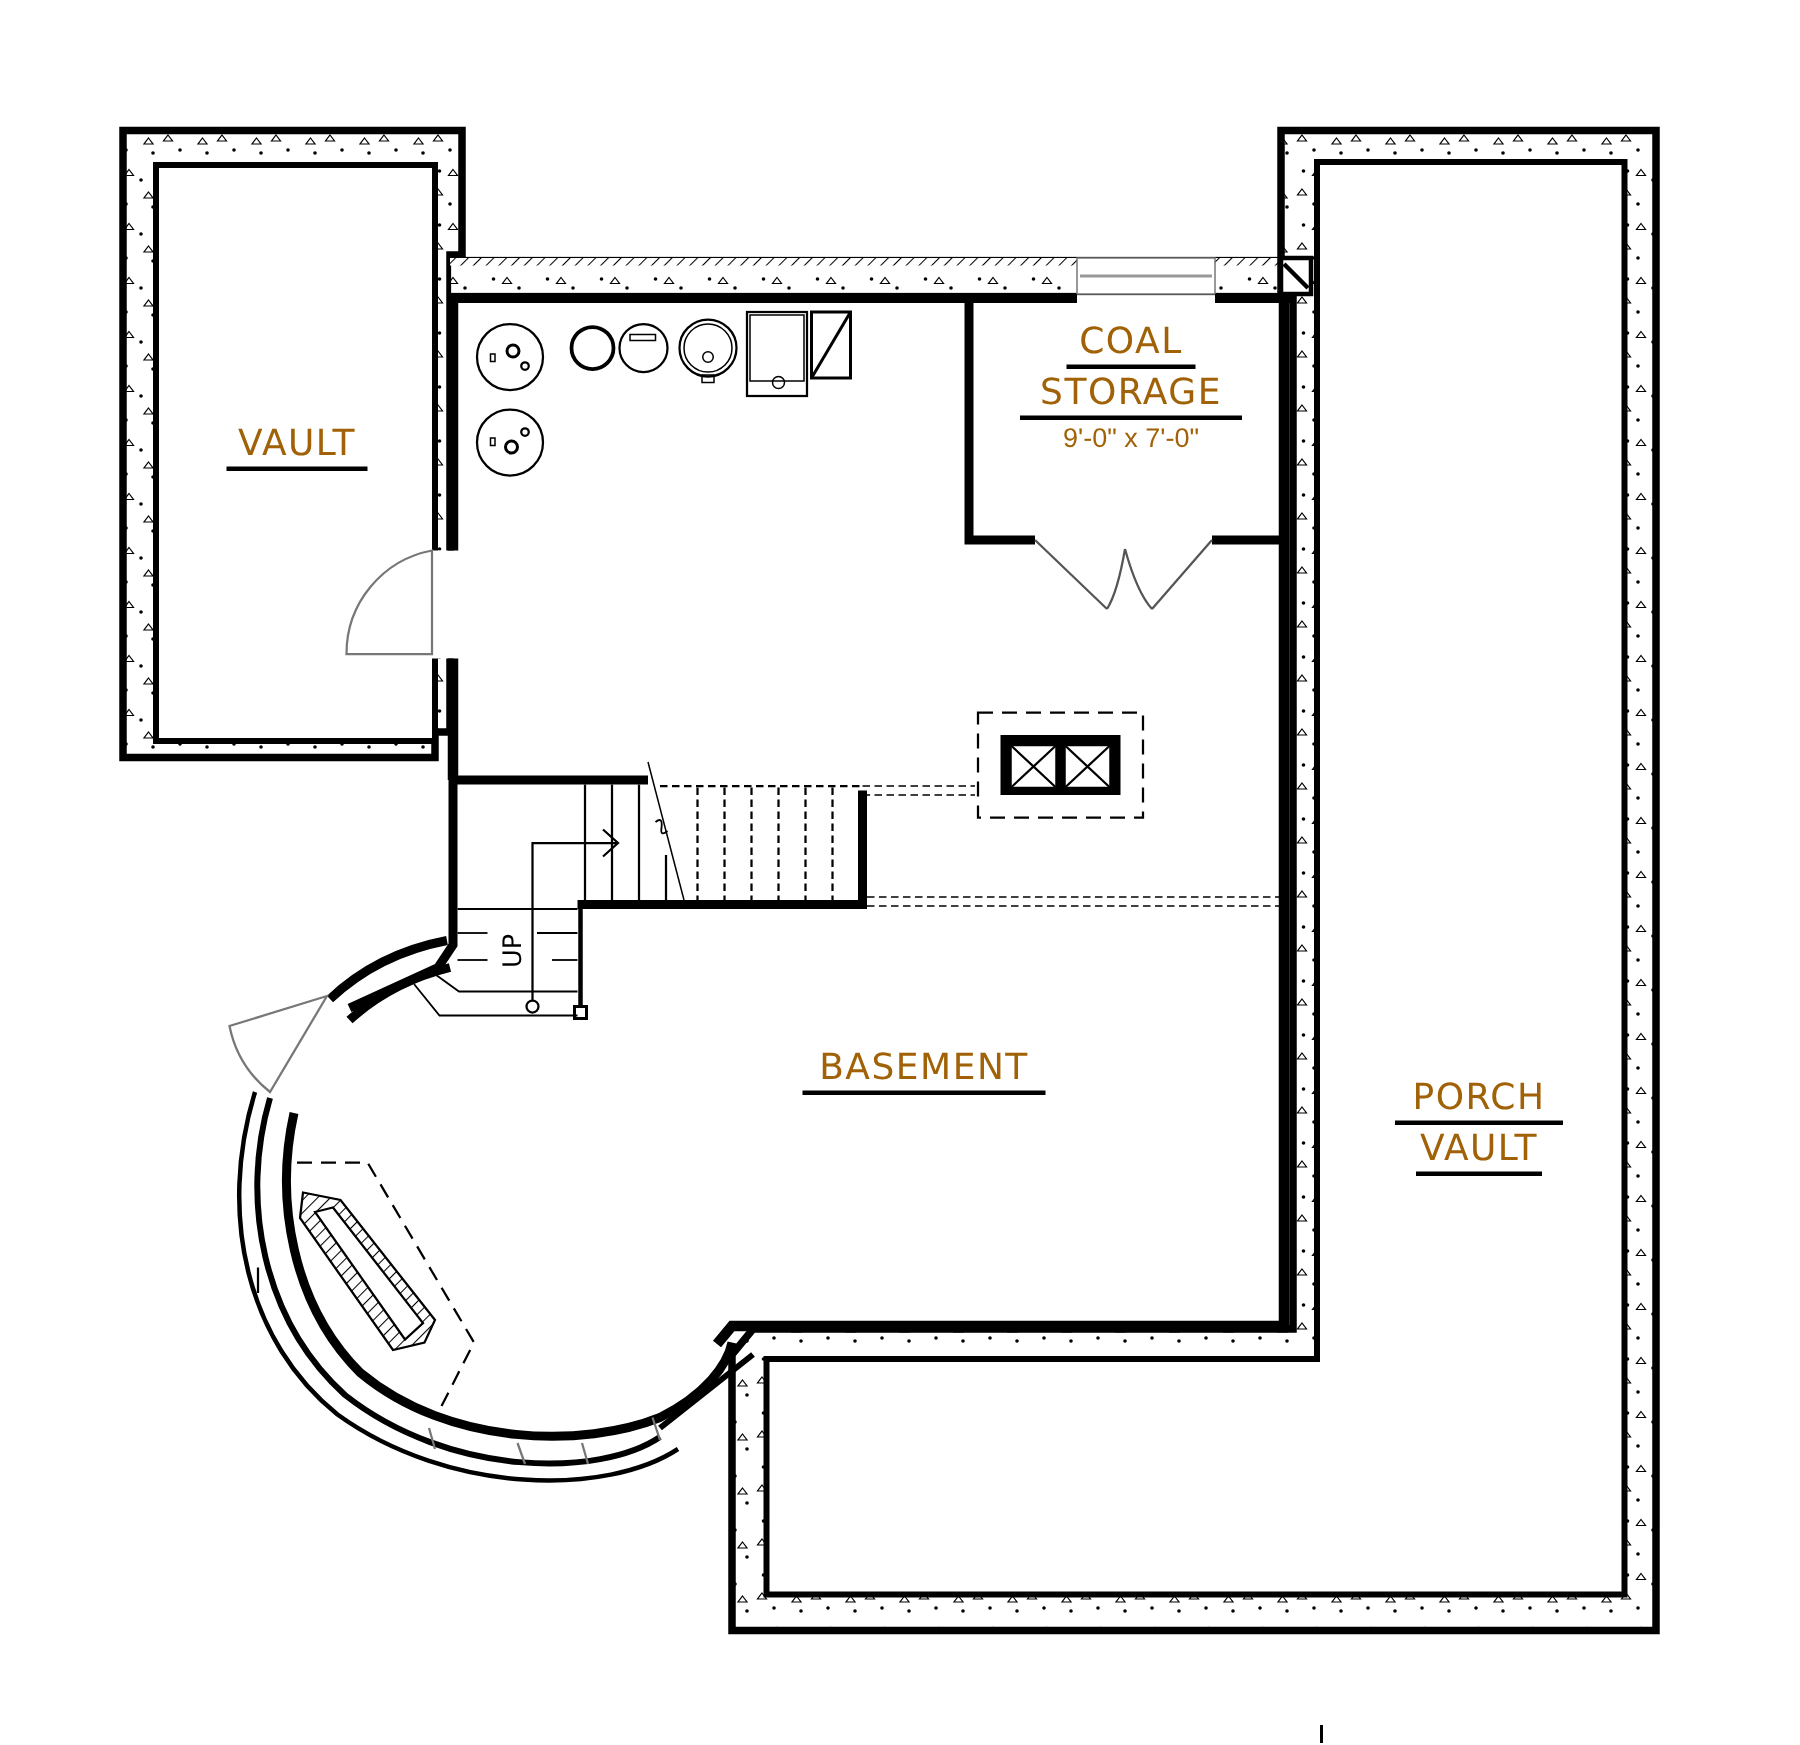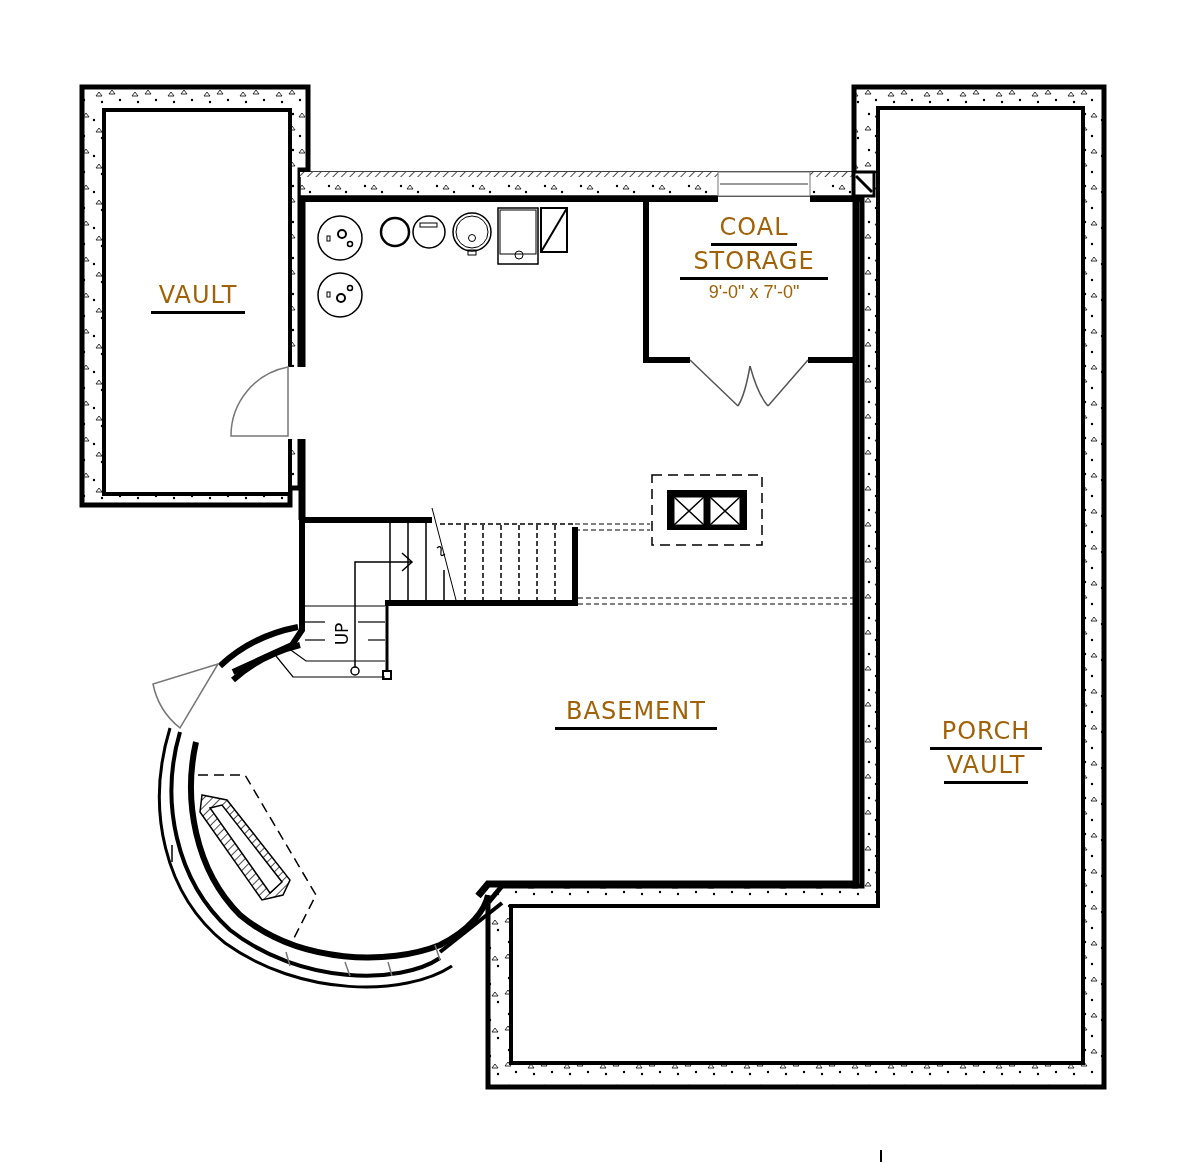--- a/index.html
+++ b/index.html
@@ -193,21 +193,21 @@
 </div>
 
 <div class="room-label" style="left:674px; top:214px; width:160px;">
   <span class="name">COAL</span>
   <span class="ul" style="width:86px;"></span>
   <span class="name">STORAGE</span>
   <span class="ul" style="width:148px;"></span>
   <span class="dim">9'-0" x 7'-0"</span>
 </div>
 
-<div class="room-label" style="left:550px; top:698px; width:172px;">
+<div class="room-label" style="left:530px; top:698px; width:172px;">
   <span class="name">BASEMENT</span>
   <span class="ul" style="width:162px;"></span>
 </div>
 
 <div class="room-label" style="left:924px; top:718px; width:124px;">
   <span class="name">PORCH</span>
   <span class="ul" style="width:112px;"></span>
   <span class="name">VAULT</span>
   <span class="ul" style="width:84px;"></span>
 </div>

